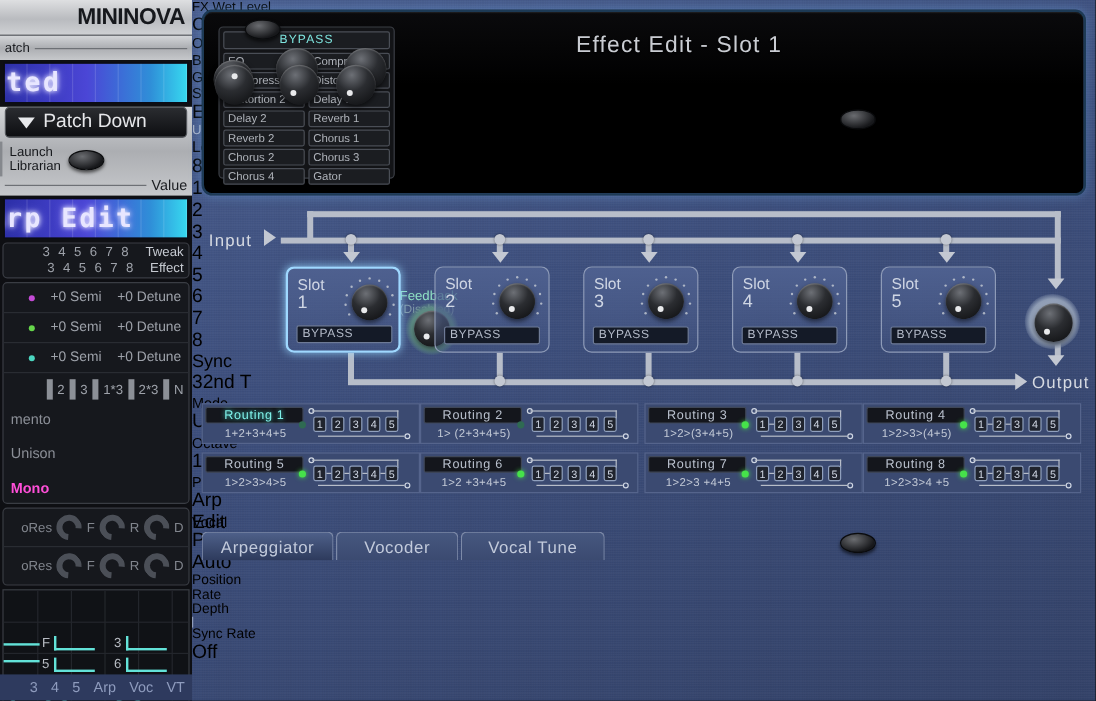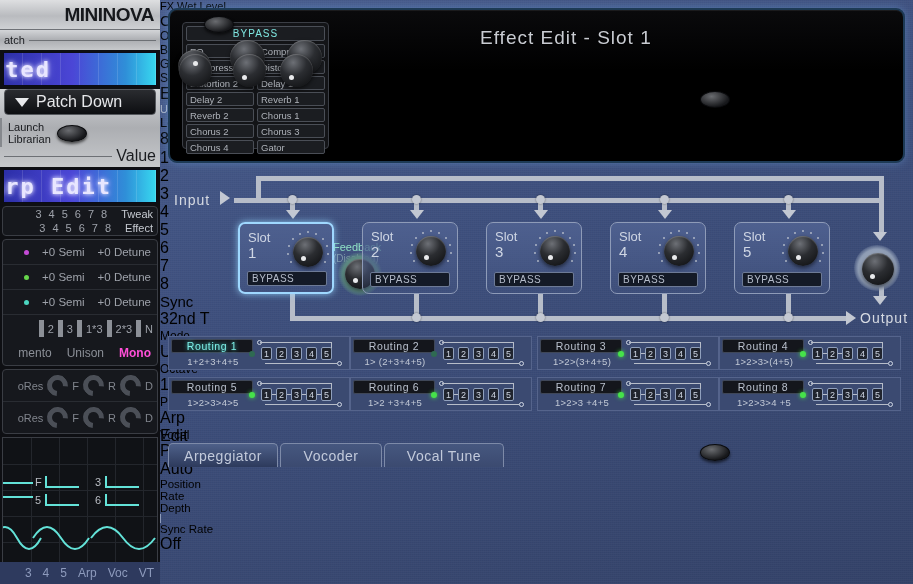--- a/index.html
+++ b/index.html
@@ -68,21 +68,21 @@
     border-left: 2px solid #85888d;
   }
   .launch-txt { font-size:11px; color:#16181c; line-height:12px; }
   .ell-knob {
     width: 30px; height: 17px; border-radius: 50%;
     background: radial-gradient(ellipse at 38% 30%, #6a6c70, #17181b 70%);
     border: 1px solid #0a0b0d;
     box-shadow: 0 2px 3px rgba(0,0,0,.6);
   }
   .value-row { display:flex; align-items:center; gap:4px; padding:0 4px 2px; }
-  .value-lbl { font-size:16px; color:#1b1d21; }
+  .value-lbl { font-size:12px; color:#1b1d21; }
 
   .sb-panel {
     background: #16181d; border: 1px solid #3a3d44; border-radius: 4px;
     margin: 3px 2px;
   }
   .num-row {
     display:flex; justify-content:flex-end; gap:7px; font-size:11px;
     color:#9ea2aa; padding: 1px 4px;
   }
   .num-row .tw { color:#c6cad1; margin-left:7px; }
@@ -92,21 +92,21 @@
     border-bottom: 1px solid #292c32;
   }
   .dot { width:5px;height:5px;border-radius:50%; }
   .voice-row {
     display:flex; align-items:center; justify-content:flex-end; gap:4px;
     padding: 5px 4px; font-size:11px; color:#9ea2aa;
   }
   .vbar { width:5px; height:17px; background:#8c9097; }
   .mode-row {
     display:flex; justify-content:flex-end; gap:15px; font-size:12px;
-    color:#8b8f97; padding: 4px 6px 5px;
+    color:#8b8f97; padding: 4px 6px 5px; flex-direction: column;
   }
   .mode-row .on { color:#ff4fd8; font-weight:bold; }
   .filt-row {
     display:flex; align-items:center; justify-content:flex-end; gap:4px;
     padding:5px 4px; font-size:11px; color:#81858d;
     border-bottom:1px solid #292c32;
   }
   .ring {
     width:21px;height:21px;border-radius:50%;
     border:5px solid #4b4f57; border-bottom-color:transparent;

